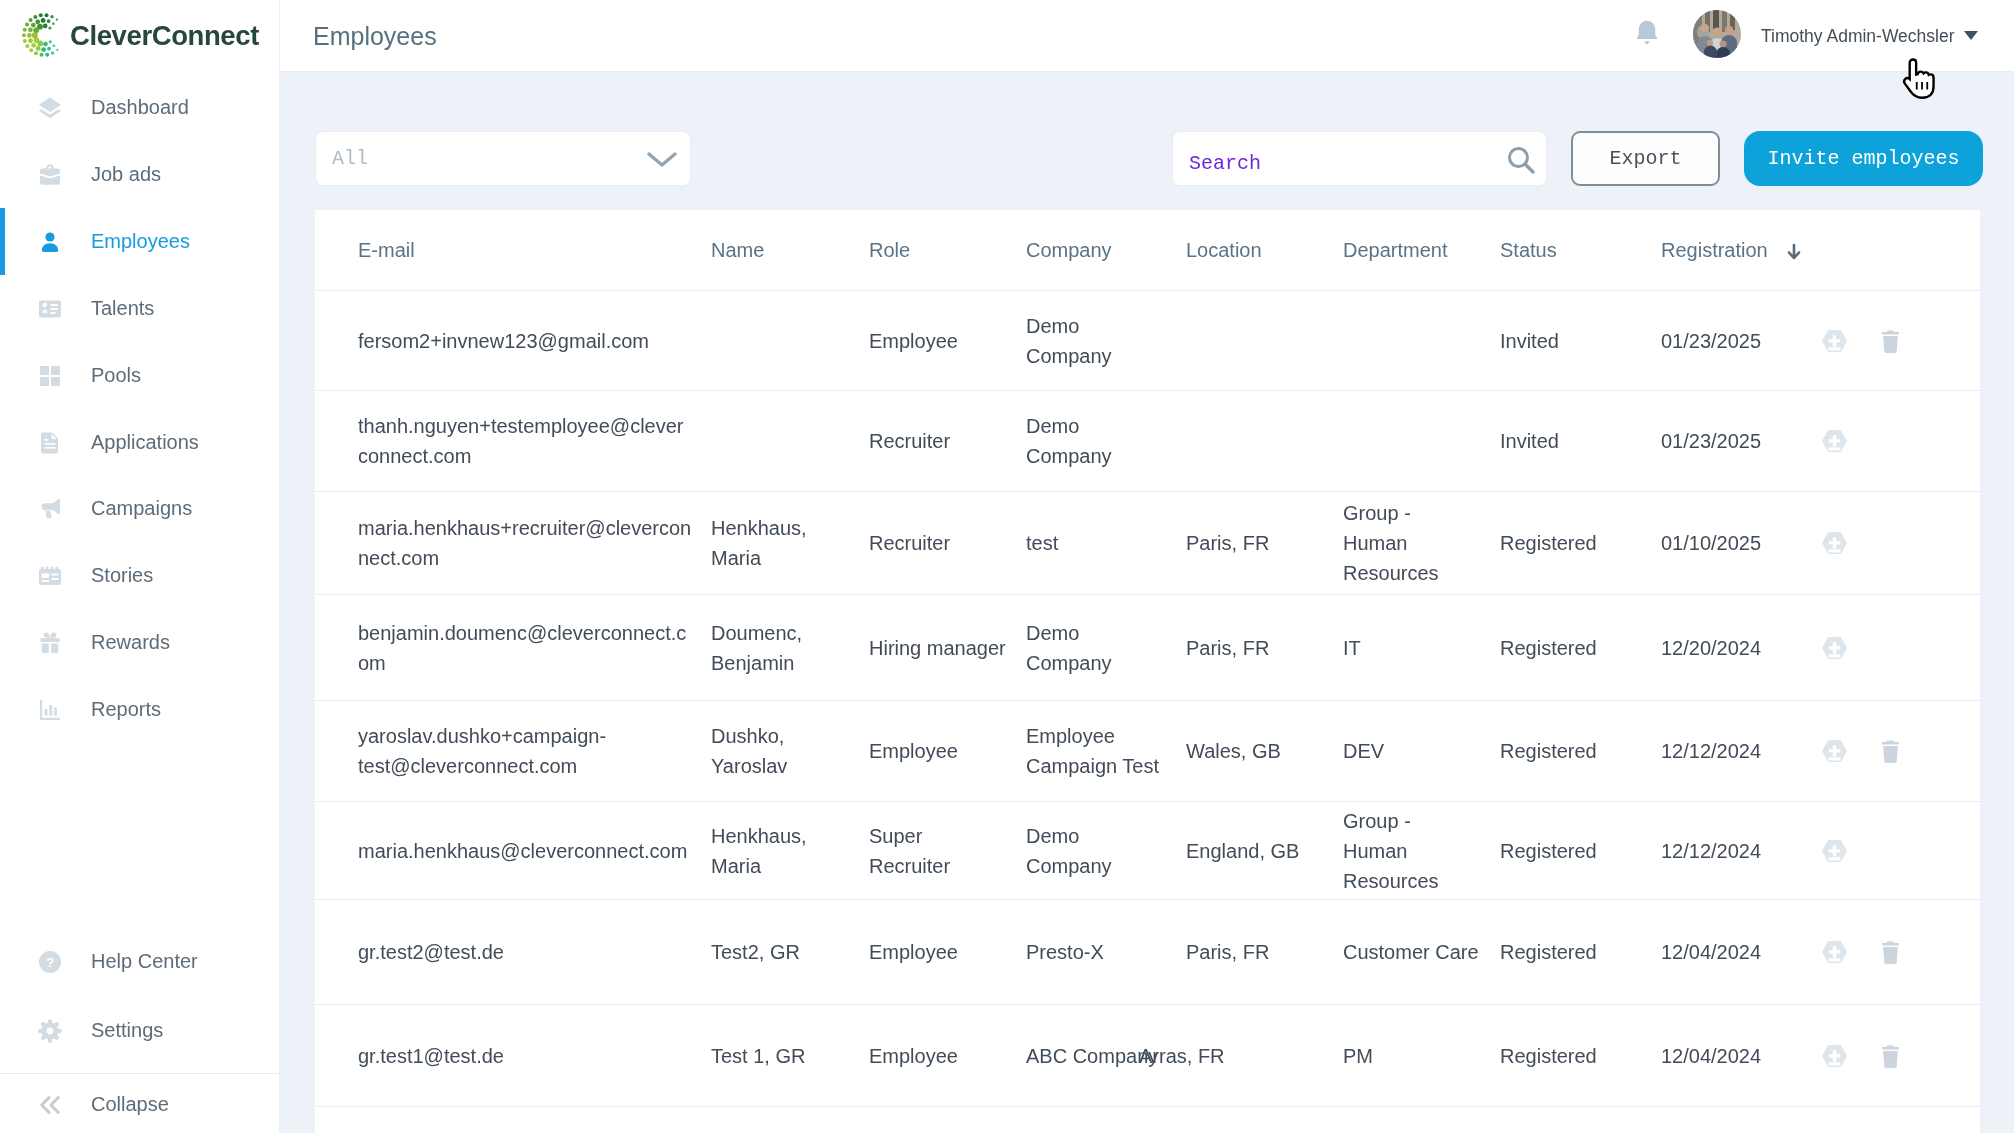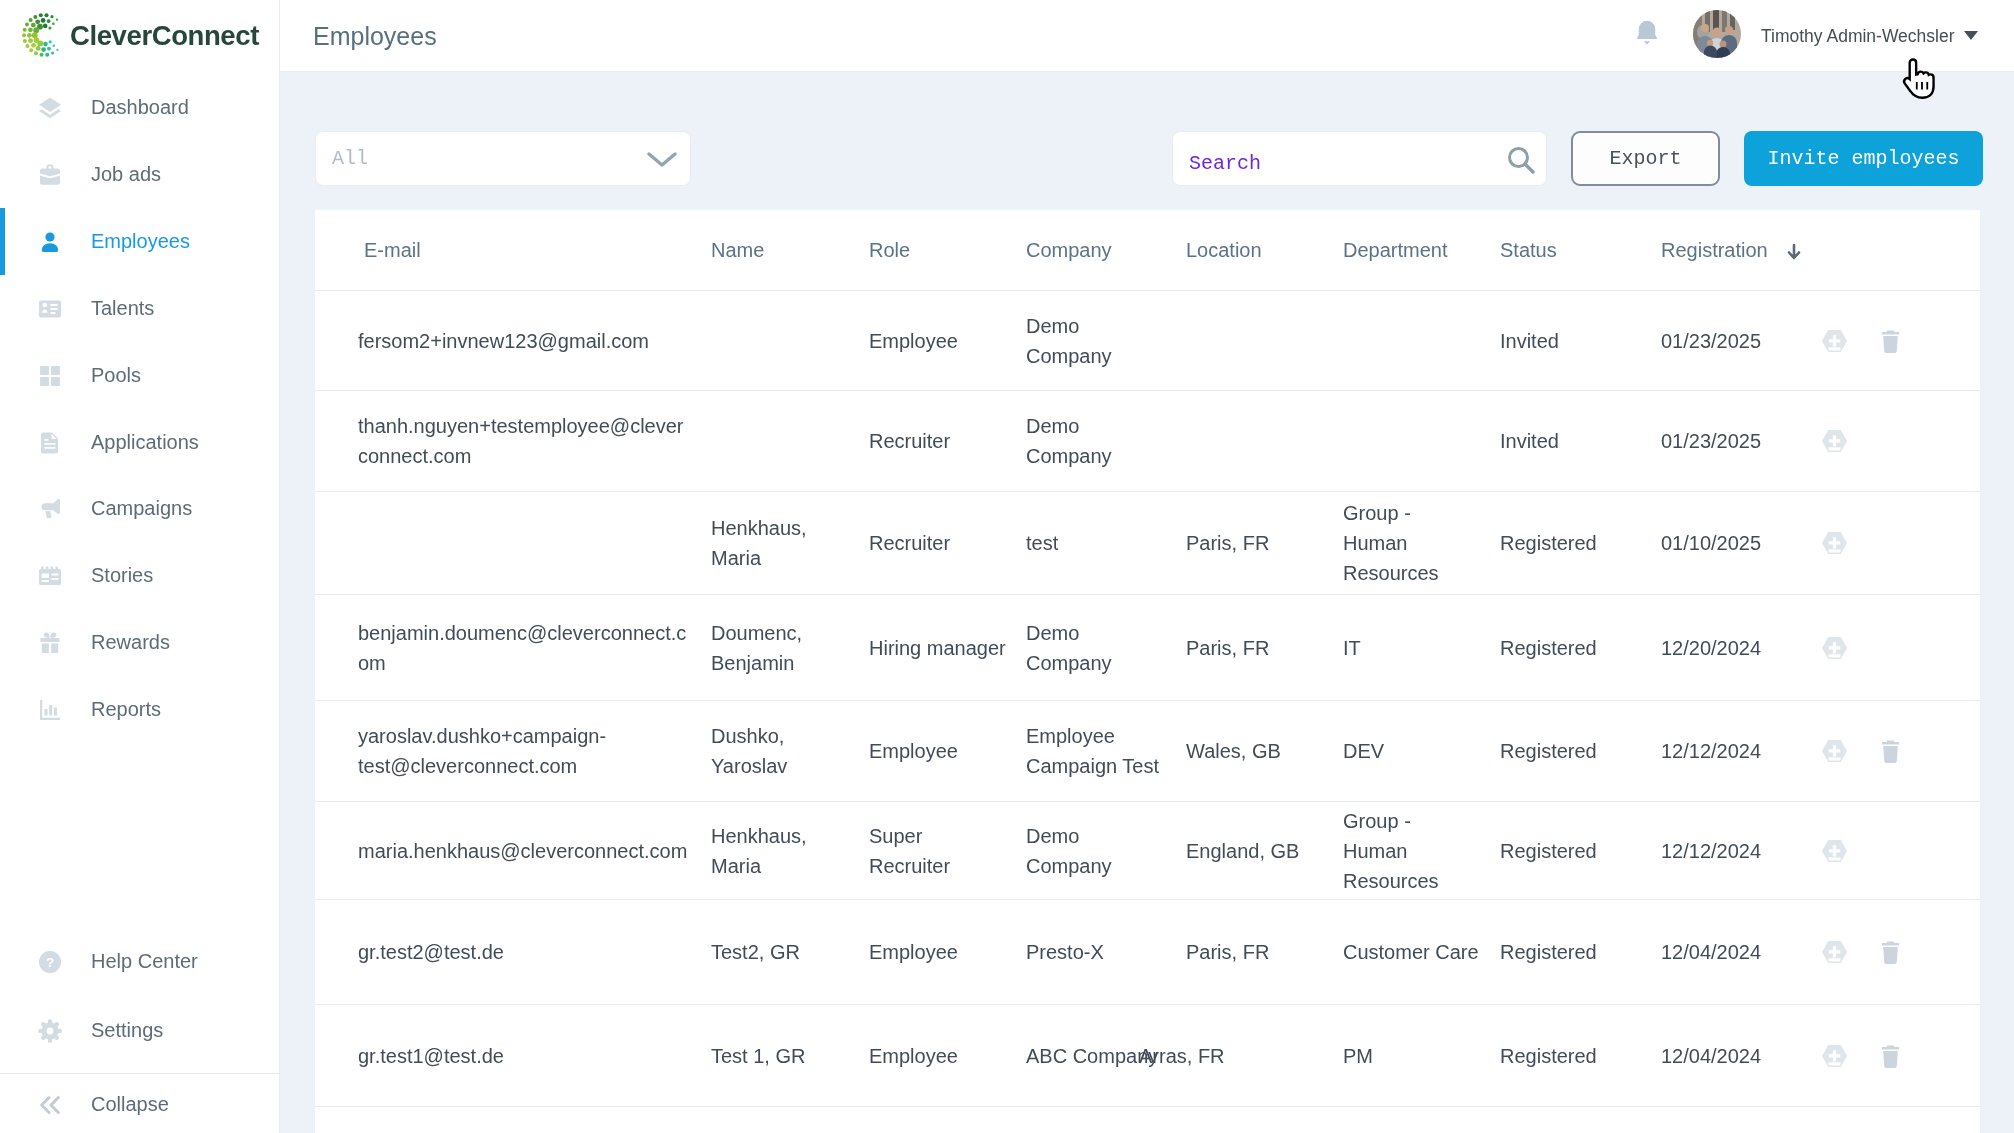--- a/index.html
+++ b/index.html
@@ -241,24 +241,24 @@
     </svg>
   </div>
 <div class="ctl" style="left:1172px;top:131px;width:375px;height:55px;border:1px solid #e9edf2">
 <span style="position:absolute;left:16px;top:0;height:63px;display:flex;align-items:center;font-size:20px;color:#6d28d9">Search</span>
     <svg width="30" height="30" viewBox="0 0 30 30" style="position:absolute;right:10px;top:13px">
       <circle cx="12.5" cy="12.5" r="9" fill="none" stroke="#8d9eac" stroke-width="3"></circle>
       <path d="M19.5 19.5 L27 27" stroke="#8d9eac" stroke-width="3.4" stroke-linecap="round"></path>
     </svg>
   </div>
 <div class="ctl" style="left:1571px;top:131px;width:149px;height:55px;border:2px solid #828d98;border-radius:9px;display:flex;align-items:center;justify-content:center;font-size:20px;color:#47525d;background:#fdfdfe">Export</div>
-<div class="ctl" style="left:1744px;top:131px;width:239px;height:55px;background:#0da2da;border-radius:8px;display:flex;align-items:center;justify-content:center;font-size:20px;color:#fff">Invite employees</div>
+<div class="ctl" style="left:1744px;top:131px;width:239px;height:55px;background:#0da2da;border-radius:16px;display:flex;align-items:center;justify-content:center;font-size:20px;color:#fff">Invite employees</div>
 <div style="position:absolute;left:315px;top:210px;width:1665px;background:#fff">
 <div style="position:relative;height:80px">
-      <div class="hcell" style="left:49px">E-mail</div>
+      <div class="hcell" style="left:43px">E-mail</div>
       <div class="hcell" style="left:396px">Name</div>
       <div class="hcell" style="left:554px">Role</div>
       <div class="hcell" style="left:711px">Company</div>
       <div class="hcell" style="left:871px">Location</div>
       <div class="hcell" style="left:1028px">Department</div>
       <div class="hcell" style="left:1185px">Status</div>
       <div class="hcell" style="left:1346px">Registration<svg width="16" height="18" viewBox="0 0 16 18" style="margin-left:18px;margin-top:3px">
           <path d="M8 2 v12 M3 9.5 L8 15 13 9.5" stroke="#5d6a74" stroke-width="2.6" fill="none" stroke-linecap="round" stroke-linejoin="round"></path>
         </svg></div>
     </div>
@@ -288,20 +288,21 @@
       <div class="cell" style="left:1185px;width:150px">Invited</div>
       <div class="cell" style="left:1346px;width:150px">01/23/2025</div>
       <div class="cell" style="left:1506px">
         <svg width="27" height="24" viewBox="0 0 27 24" fill="#dee5eb">
           <path d="M7.2 1 h12.6 l6.2 11-6.2 11 H7.2 L1 12 Z M11.8 6.2 v4 h-4 v3.4 h4 v4 h3.4 v-4 h4 V10.2 h-4 v-4 Z" fill-rule="evenodd"></path>
           <rect x="7.5" y="18.3" width="12" height="3.2" fill="#fff"></rect>
         </svg>
       </div>
     </div>
     <div class="row" style="height:103px">
+      <div class="cell" style="left:43px;width:345px">maria.henkhaus+recruiter@clevercon<br>nect.com</div>
       <div class="cell" style="left:396px;width:150px">Henkhaus,<br>Maria</div>
       <div class="cell" style="left:554px;width:150px">Recruiter</div>
       <div class="cell" style="left:711px;width:158px">test</div>
       <div class="cell" style="left:871px;width:150px">Paris, FR</div>
       <div class="cell" style="left:1028px;width:155px">Group -<br>Human<br>Resources</div>
       <div class="cell" style="left:1185px;width:150px">Registered</div>
       <div class="cell" style="left:1346px;width:150px">01/10/2025</div>
       <div class="cell" style="left:1506px">
         <svg width="27" height="24" viewBox="0 0 27 24" fill="#dee5eb">
           <path d="M7.2 1 h12.6 l6.2 11-6.2 11 H7.2 L1 12 Z M11.8 6.2 v4 h-4 v3.4 h4 v4 h3.4 v-4 h4 V10.2 h-4 v-4 Z" fill-rule="evenodd"></path>

